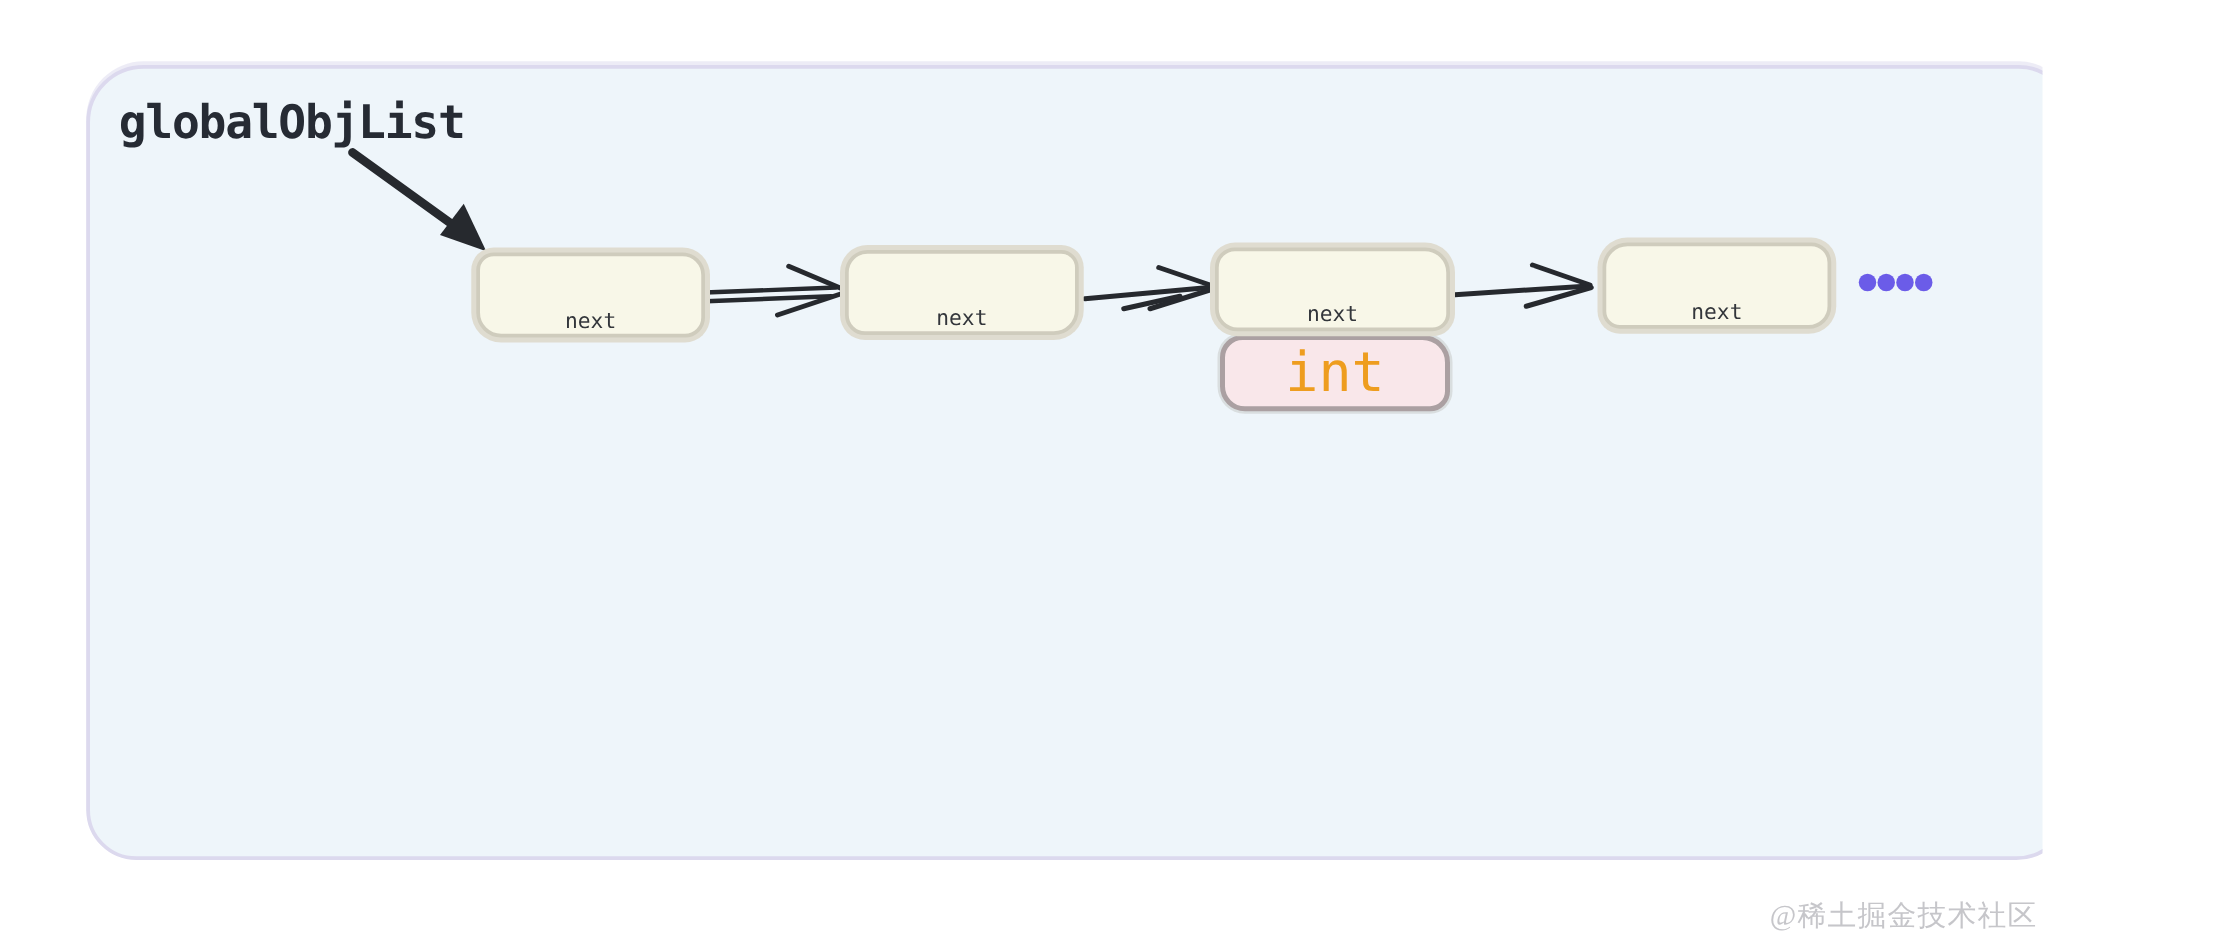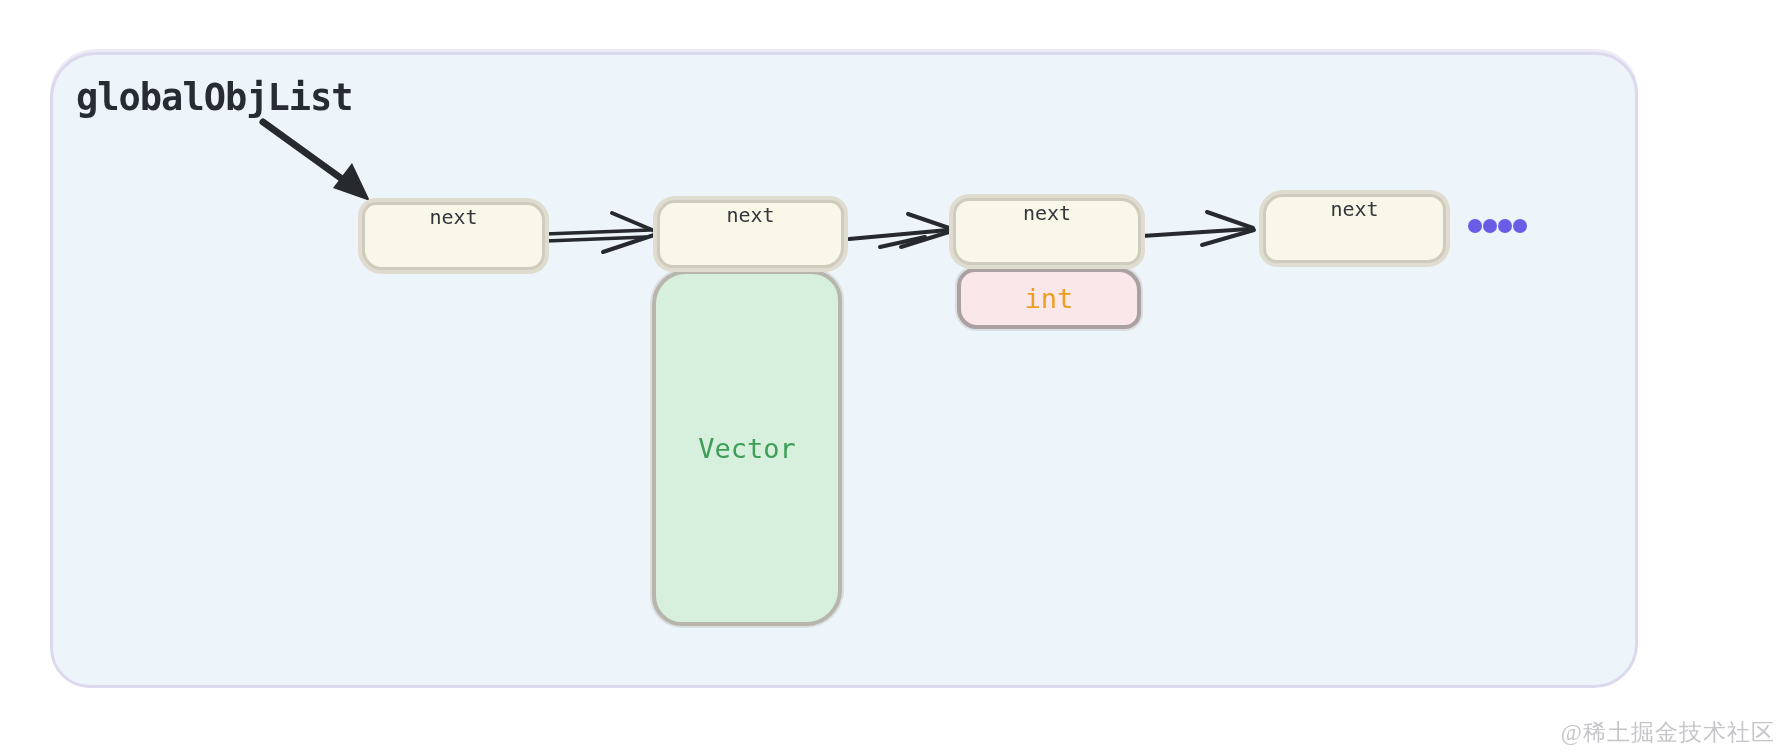--- a/index.html
+++ b/index.html
@@ -1,50 +1,51 @@
 <!DOCTYPE html>
 <html style="--frame-bg: #eef5fa; --frame-border: #dcd9ee; --next-bg: #f8f7e8; --arrow-color: #26292e;"><head>
 <meta charset="utf-8">
 <style>
   html,body{margin:0;padding:0;background:#ffffff;}
   .canvas{
-    position:relative;width:1779px;height:752px;background:#ffffff;overflow:hidden;
+    position:relative;width:1615px;height:752px;background:#ffffff;overflow:hidden;
     font-family:"DejaVu Sans Mono",monospace;
+    margin-left:19px;
   }
   .frame{
     position:absolute;left:50px;top:52px;width:1582px;height:630px;
     background:var(--frame-bg,#eef5fa);
     border:3px solid var(--frame-border,#dcd9ee);
     border-radius:46px 42px 44px 40px;
     box-shadow:0 -3px 0 0 rgba(216,213,236,.45);
   }
   .global-label{
     position:absolute;left:76px;top:76px;
     font-size:37px;font-weight:600;letter-spacing:-1px;color:#262b34;
     white-space:pre;
   }
   .arrows{position:absolute;left:0;top:0;width:1779px;height:752px;pointer-events:none;}
   .arrows path{stroke:var(--arrow-color,#26292e);fill:none;stroke-linecap:round;stroke-linejoin:round;}
   .arrows .head-fill{fill:var(--arrow-color,#26292e);stroke:none;}
 
   .next-box{
-    position:absolute;display:flex;align-items:flex-start;justify-content:center;
+    position:absolute;display:flex;align-items:flex-end;justify-content:center;
     background:var(--next-bg,#f8f7e8);
     border:3px solid #cfccbd;
     box-shadow:0 0 0 4px #dfdcd0;
-    font-size:20px;color:#33363b;letter-spacing:0;
+    font-size:17px;color:#33363b;letter-spacing:0;
   }
   .n1{left:362px;top:202px;width:177px;height:62px;border-radius:14px 18px 16px 20px;}
   .n2{left:657px;top:200px;width:181px;height:62px;border-radius:18px 14px 20px 16px;}
   .n3{left:953px;top:198px;width:182px;height:61px;border-radius:16px 20px 14px 18px;}
   .n4{left:1263px;top:194px;width:177px;height:63px;border-radius:20px 16px 18px 14px;}
 
   .payload{
     position:absolute;display:flex;align-items:center;justify-content:center;
-    font-size:27px;font-weight:500;
+    font-size:44px;font-weight:500;
     box-shadow:0 0 0 2px rgba(165,160,155,.28);
     text-align:center;
   }
   .p1{left:362px;top:276px;width:172px;height:182px;border:4px solid #b6b2b2;border-radius:30px 34px 28px 32px;}
   .p2{left:652px;top:270px;width:182px;height:348px;border:4px solid #b8b5ad;border-radius:34px 30px 36px 30px;}
   .p3{left:957px;top:268px;width:176px;height:53px;border:4px solid #aba0a2;border-radius:18px 22px 16px 20px;}
   .p4{left:1258px;top:264px;width:182px;height:184px;border:4px solid #b4aec2;border-radius:32px 36px 30px 34px;}
 
   .dots{position:absolute;left:1468px;top:219px;display:flex;align-items:center;}
   .dot{width:14px;height:14px;border-radius:50%;margin-right:1px;}
@@ -85,23 +86,20 @@
       <path d="M880,247 L925,237" stroke-width="4"></path>
     </g>
 
     <g>
       <path d="M1142,236 L1249,229" stroke-width="4"></path>
       <path d="M1207,212 L1253,228" stroke-width="4"></path>
       <path d="M1202,245 L1254,230" stroke-width="4"></path>
     </g>
   </svg>
 
-  <div class="payload p2" style="background: rgb(215, 240, 221); color: rgb(62, 157, 88);">
-    <span>Vector</span>
-  </div>
   <div class="payload p3" style="background: rgb(249, 231, 234); color: rgb(238, 157, 31);">
     <span>int</span>
   </div>
 
   <div class="next-box n1">
     <span>next</span>
   </div>
   <div class="next-box n2">
     <span>next</span>
   </div>

